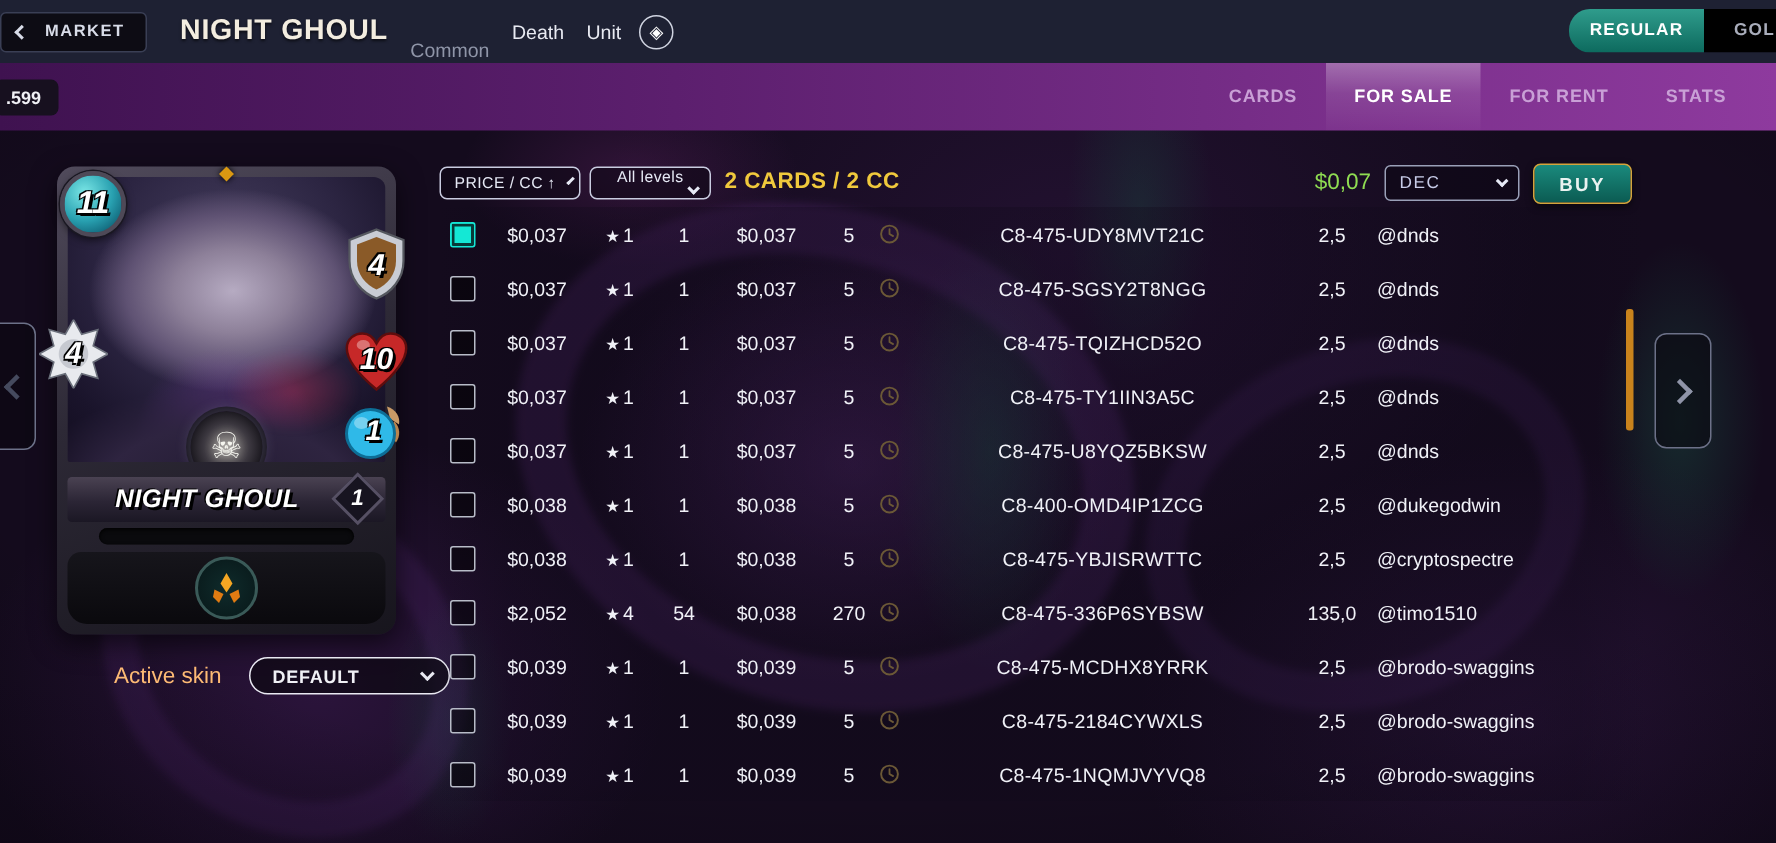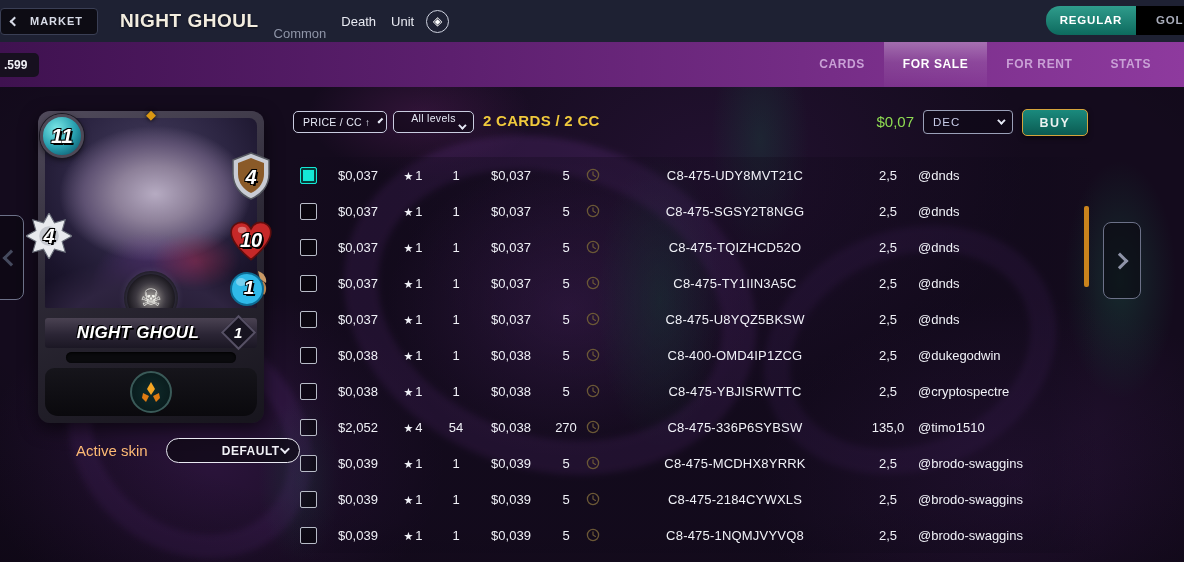--- a/index.html
+++ b/index.html
@@ -155,21 +155,21 @@
   .set-badge {
     width:42px; height:42px; border-radius:50%;
     background:radial-gradient(circle, #0F2B2B 0%, #0A1D1E 70%);
     border:2px solid #3A5A58; display:flex; align-items:center; justify-content:center;
   }
   
   .skin-row { position:absolute; left:36px; top:438px; z-index:10; display:flex; align-items:center; }
   .skin-label { color:#fdba74; font-size:15px;margin-left:40px; }
   .skin-select {
     margin-left:18px; width:134px; height:25px; border-radius:13px; border:1.5px solid #E9E9F2;
-    background:rgba(10,8,16,0.65); display:flex; align-items:center; padding:0 12px 0 15px; cursor:pointer;text-align:right;
+    background:rgba(10,8,16,0.65); display:flex; align-items:center; padding:0 12px 0 15px; cursor:pointer;
   }
   .skin-select .val { flex:1; font-size:12px; font-weight:bold; letter-spacing:0.5px; color:#F0F0F5; }
   .chev-down { display:inline-block; width:7px; height:7px; border-right:2px solid #E9E9F2; border-bottom:2px solid #E9E9F2; transform:rotate(45deg) translateY(-2px); }
 
   
   .toolbar { position:absolute; left:0; top:108px; width:1184px; height:30px; z-index:15; }
   .pill {
     position:absolute; height:22px; border:1px solid #C9CCE0; border-radius:5px;
     background:rgba(12,8,20,0.55); display:flex; align-items:center; padding:0 9px; cursor:pointer;
   }
@@ -185,21 +185,21 @@
   .pill-dec .chev-down { margin-left:auto; }
   .buy-btn {
     position:absolute; left:1022px; top:1px; width:66px; height:27px; border-radius:5px;
     background:linear-gradient(180deg,#1A8A7D,#0B5B52); border:1.5px solid #D4A43C;
     color:#EAF2F0; font-size:12.5px; font-weight:bold; letter-spacing:1.5px;
     display:flex; align-items:center; justify-content:center; cursor:pointer;
     box-shadow:0 2px 5px rgba(0,0,0,0.5);
   }
 
   
-  .sale-table { position:absolute; left:290px; top:157px; width:808px; z-index:12; }
+  .sale-table { position:absolute; left:290px; top:138px; width:808px; z-index:12; }
   .srow {
     display:flex; align-items:center; height:36px; cursor:pointer;
     background:linear-gradient(90deg, rgba(14,7,22,0.0) 0%, rgba(16,9,26,0.32) 6%, rgba(16,9,26,0.32) 94%, rgba(14,7,22,0.0) 100%);
   }
   .cell { font-size:13px; color:#F0F1F7; white-space:nowrap; }
   .c-cb { width:36px; padding-left:10px; }
   .c-price { width:64px; text-align:center; }
   .c-lvl { width:46px; text-align:center; }
   .c-qty { width:40px; text-align:center; }
   .c-unit { width:70px; text-align:center; }

